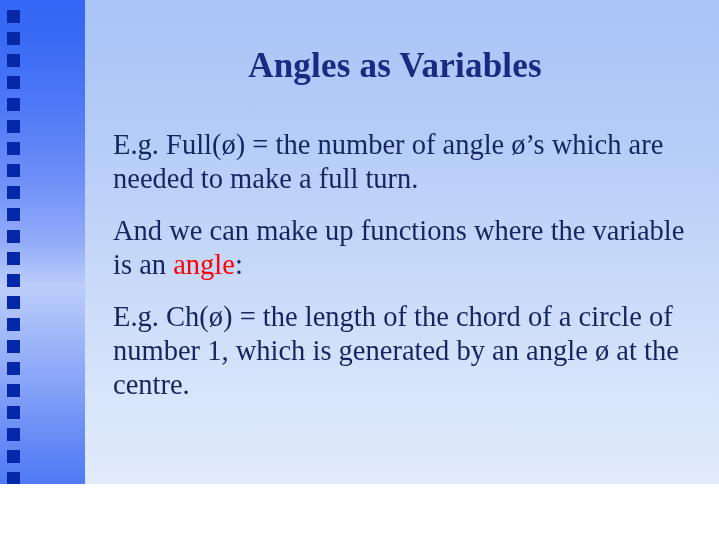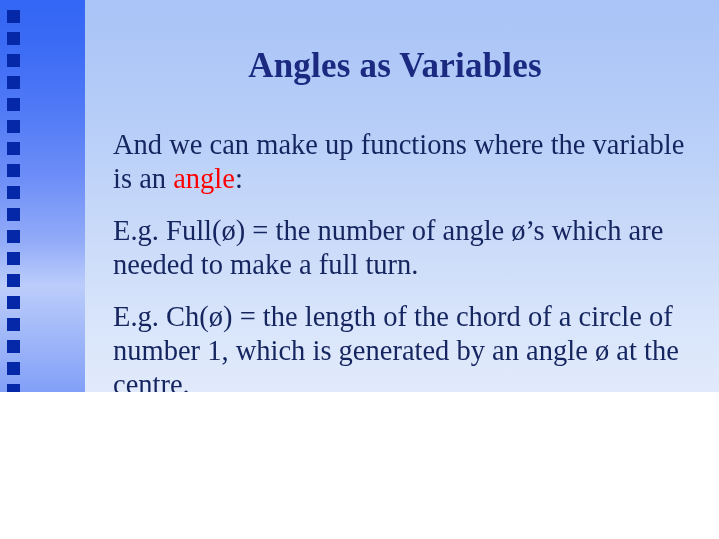--- a/index.html
+++ b/index.html
@@ -9,21 +9,21 @@
   body {
     width: 719px;
     height: 539px;
     overflow: hidden;
     font-family: "Liberation Serif", "DejaVu Serif", serif;
     background: #ffffff;
   }
   #slide {
     position: relative;
     width: 719px;
-    height: 392px;
+    height: 484px;
     overflow: hidden;
     background: linear-gradient(to bottom,
         #a9c4f7 0%,
         #aec7f7 12%,
         #b6cdf8 30%,
         #c3d6f9 50%,
         #cfdef9 68%,
         #dae6fb 85%,
         #e1eafb 100%);
   }
@@ -116,23 +116,23 @@
       <div class="band-square" style="top: 450px; background: rgb(4, 40, 168);"></div>
       <div class="band-square" style="top: 472px; background: rgb(4, 40, 168);"></div>
       <div class="band-square" style="top: 494px; background: rgb(4, 40, 168);"></div>
       <div class="band-square" style="top: 516px; background: rgb(4, 40, 168);"></div>
     </div>
 
   <h1 id="title">Angles as Variables</h1>
 
   <div id="body-block">
 
+    <p class="para">E.g. Full(ø) = the number of angle ø’s which are needed to make a full turn.</p>
+
     <p class="para">
       <span>And we can make up functions where the variable is an </span><span class="accent-red">angle</span><span>:</span>
     </p>
-
-    <p class="para">E.g. Full(ø) = the number of angle ø’s which are needed to make a full turn.</p>
 
     <p class="para">E.g. Ch(ø) = the length of the chord of a circle of number 1, which is generated by an angle ø at the centre.</p>
 
   </div>
 
 </div>
 
 </body></html>

